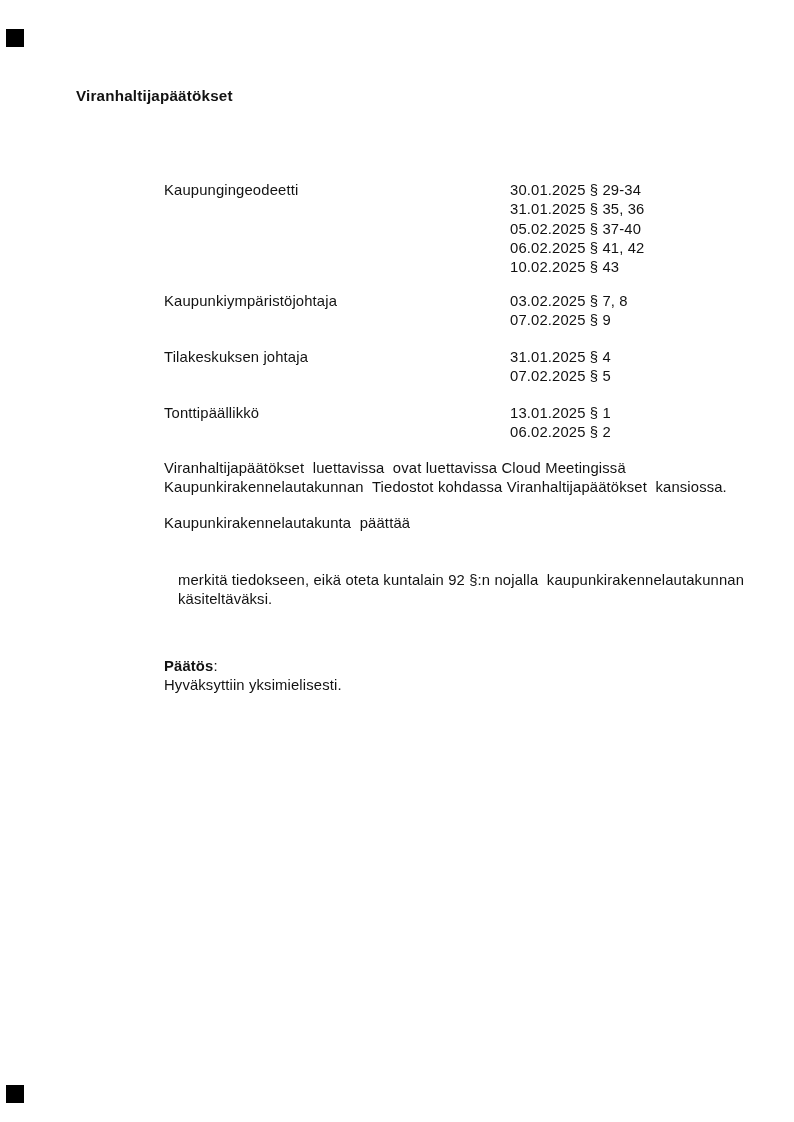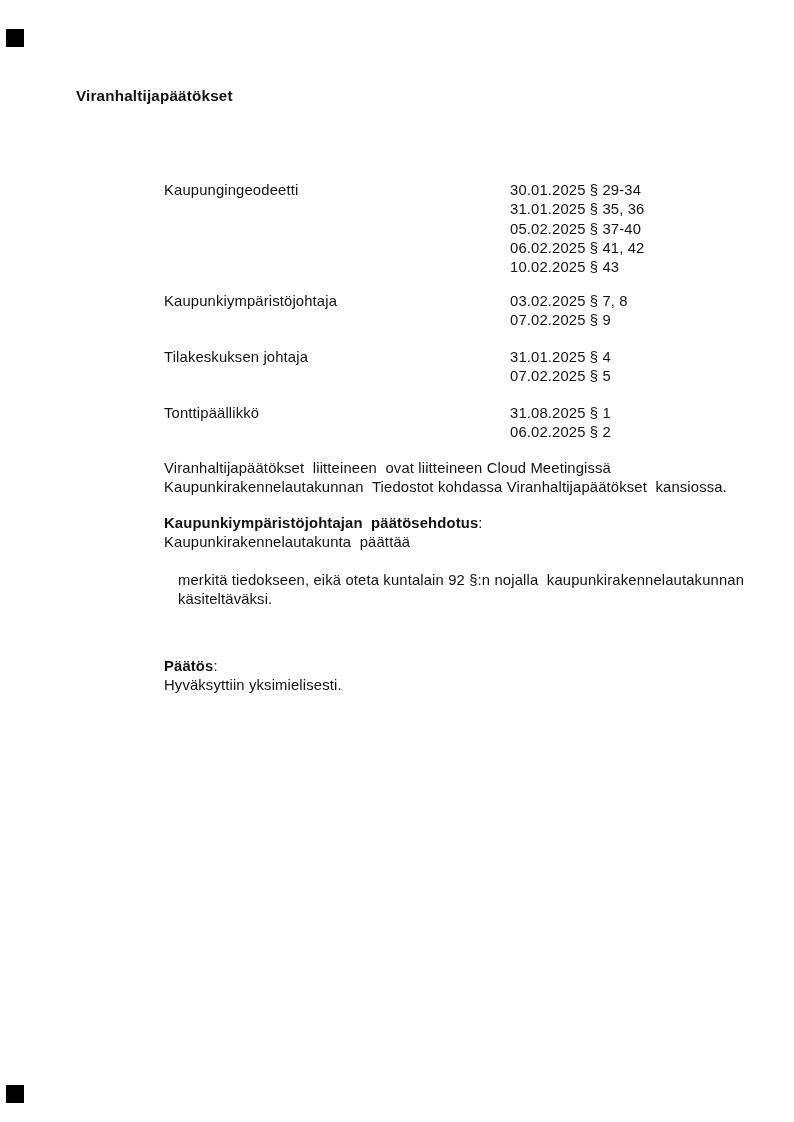--- a/index.html
+++ b/index.html
@@ -106,32 +106,31 @@
     <div class="official txt">Tilakeskuksen johtaja</div>
     <div class="dates">
       <div class="txt">31.01.2025 § 4</div>
       <div class="txt">07.02.2025 § 5</div>
     </div>
   </div>
 
   <div class="decision-row" style="top:404px;">
     <div class="official txt">Tonttipäällikkö</div>
     <div class="dates">
-      <div class="txt">31.08.2025 § 1</div>
+      <div class="txt">13.01.2025 § 1</div>
       <div class="txt">06.02.2025 § 2</div>
     </div>
   </div>
 
   <div class="body-block" style="top:459px;">
-    <div class="txt">Viranhaltijapäätökset  liitteineen  ovat liitteineen Cloud Meetingissä</div>
+    <div class="txt">Viranhaltijapäätökset  luettavissa  ovat luettavissa Cloud Meetingissä</div>
     <div class="txt">Kaupunkirakennelautakunnan  Tiedostot kohdassa Viranhaltijapäätökset  kansiossa.</div>
   </div>
 
   <div class="body-block" style="top:514px;">
-    <div class="txt"><span class="bold-label">Kaupunkiympäristöjohtajan  päätösehdotus</span><span>:</span></div>
     <div class="txt">Kaupunkirakennelautakunta  päättää</div>
   </div>
 
   <div class="body-block" style="top:571px;margin-left:14px;">
     <div class="txt">merkitä tiedokseen, eikä oteta kuntalain 92 §:n nojalla  kaupunkirakennelautakunnan</div>
     <div class="txt">käsiteltäväksi.</div>
   </div>
 
   <div class="body-block" style="top:657px;">
     <div class="txt"><span class="bold-label">Päätös</span><span>:</span></div>

